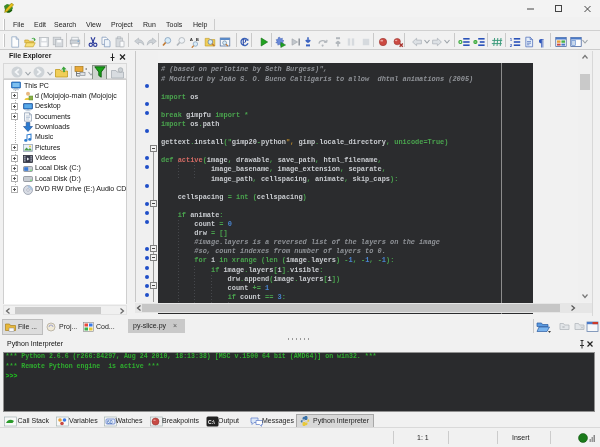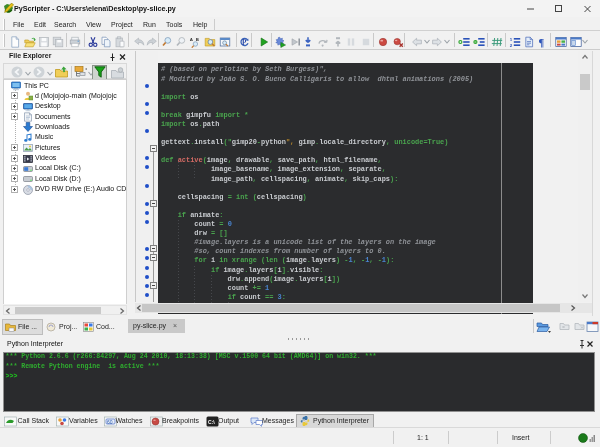--- a/index.html
+++ b/index.html
@@ -82,21 +82,20 @@
 </style>
 </head>
 <body>
 
 <div id="titlebar">
   <svg class="abs" style="left:3px;top:2px" width="11" height="12" viewBox="0 0 11 12">
     <path d="M1 4 l3-2 4 1 2 3-2 4-4 1-2-3 z" fill="#3a8a2a"></path>
     <path d="M2 8 l4 2 3-2" fill="none" stroke="#1a5a0a" stroke-width="1.5"></path>
     <path d="M8.6 1 L10.6 3 L4.2 9.4 L1.6 10.4 L2.6 7.8 Z" fill="#e8c21a" stroke="#8a7a00" stroke-width="0.6"></path>
   </svg>
-  <div id="titletext">PyScripter - C:\Users\elena\Desktop\py-slice.py</div>
   <svg class="abs" style="left:524px;top:0" width="70" height="17" viewBox="0 0 70 17">
     <line x1="3" y1="9" x2="10" y2="9" stroke="#444" stroke-width="1"></line>
     <rect x="31.5" y="5.5" width="6" height="6" fill="none" stroke="#444" stroke-width="1"></rect>
     <line x1="60.5" y1="6" x2="66.5" y2="12" stroke="#444" stroke-width="1"></line>
     <line x1="66.5" y1="6" x2="60.5" y2="12" stroke="#444" stroke-width="1"></line>
   </svg>
 </div>
 
 <div id="menubar">
   <div class="menuitem" style="left:13px">File</div>
@@ -516,21 +515,21 @@
 
 <span class="kw">def</span> <span class="fn">active</span><span class="kw">(</span>image<span class="kw">,</span> drawable<span class="kw">,</span> save_path<span class="kw">,</span> html_filename<span class="kw">,</span>
             image_basename<span class="kw">,</span> image_extension<span class="kw">,</span> separate<span class="kw">,</span>
             image_path<span class="kw">,</span> cellspacing<span class="kw">,</span> animate<span class="kw">,</span> skip_caps<span class="kw">):</span>
 
     cellspacing <span class="kw">=</span> <span class="kw">int</span> <span class="kw">(</span>cellspacing<span class="kw">)</span>
 
     <span class="kw">if</span> animate<span class="kw">:</span>
         count <span class="kw">=</span> <span class="nm">0</span>
         drw <span class="kw">=</span> <span class="kw">[]</span>
-        <span class="cm">#image.layers is a unicode list of the layers on the image</span>
+        <span class="cm">#image.layers is a reversed list of the layers on the image</span>
         <span class="cm">#so, count indexes from number of layers to 0.</span>
         <span class="kw">for</span> i <span class="kw">in</span> <span class="kw">xrange</span> <span class="kw">(</span><span class="kw">len</span> <span class="kw">(</span>image<span class="kw">.</span>layers<span class="kw">)</span> <span class="kw">-</span><span class="nm">1</span><span class="kw">,</span> <span class="kw">-</span><span class="nm">1</span><span class="kw">,</span> <span class="kw">-</span><span class="nm">1</span><span class="kw">):</span>
             <span class="kw">if</span> image<span class="kw">.</span>layers<span class="kw">[</span>i<span class="kw">].</span>visible<span class="kw">:</span>
                 drw<span class="kw">.</span>append<span class="kw">(</span>image<span class="kw">.</span>layers<span class="kw">[</span>i<span class="kw">])</span>
                 count <span class="kw">+=</span> <span class="nm">1</span>
                 <span class="kw">if</span> count <span class="kw">==</span> <span class="nm">3</span><span class="kw">:</span>
                     <span class="kw">number</span></div>
     </div>
     <div id="vscroll">
         <div class="thumb"></div>

